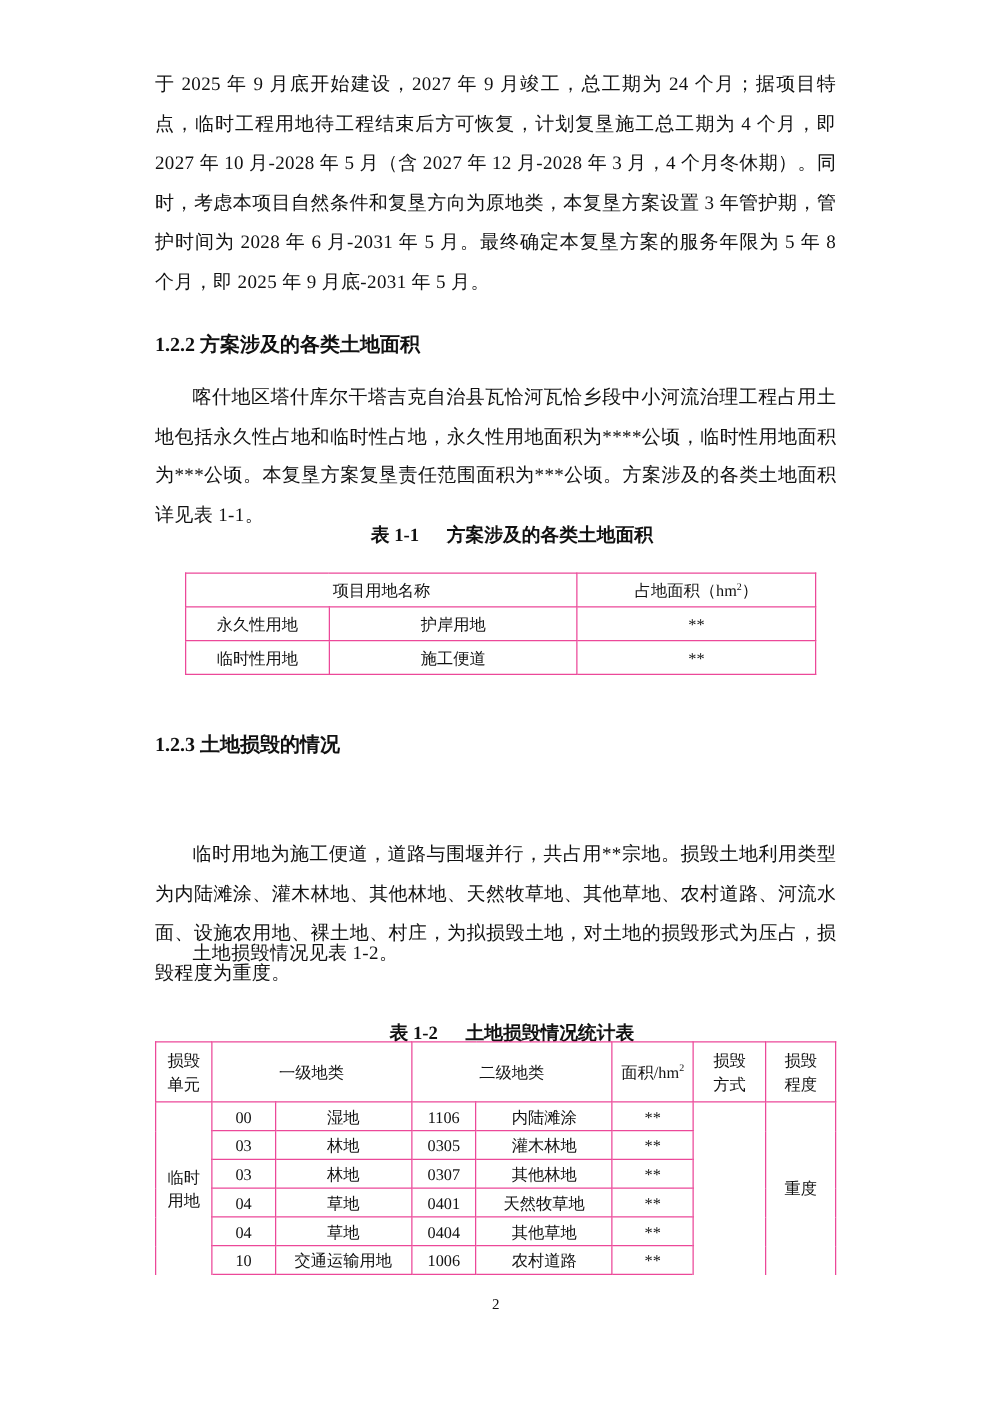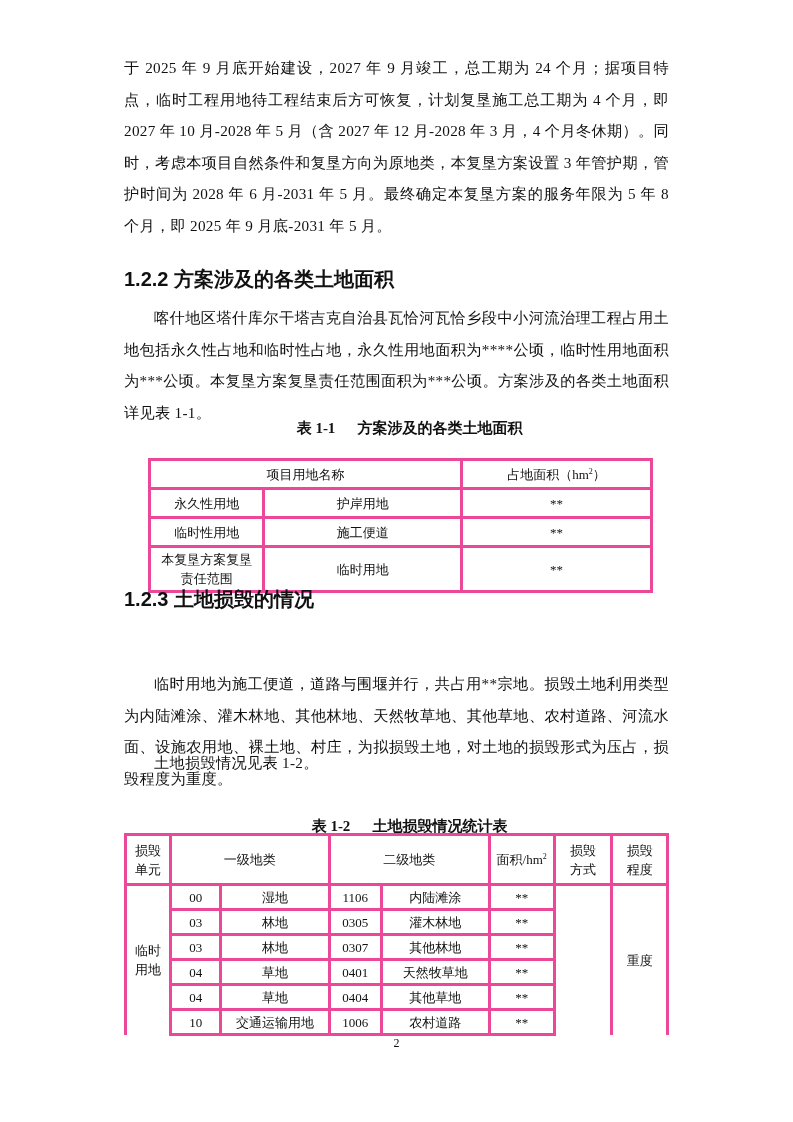--- a/index.html
+++ b/index.html
@@ -2,27 +2,27 @@
 <html><head>
 <meta charset="utf-8">
 <style>
   html, body { margin: 0; padding: 0; background: #ffffff; }
   body { width: 793px; height: 1122px; position: relative; overflow: hidden;
          font-family: "Liberation Serif", "DejaVu Serif", serif; color: #111; }
   .page { position: absolute; left: 0; top: 0; width: 793px; height: 1122px; }
   .para { position: absolute; left: 124px; width: 545px; font-size: 15.2px; line-height: 31.6px;
           text-align: justify; text-align-last: left; margin: 0; letter-spacing: 0.3px; }
   .indent { text-indent: 30px; }
-  .heading { position: absolute; left: 124px; font-size: 20px; font-weight: bold; margin: 0;
-             font-family: Liberation Sans, sans-serif; }
+  .heading { position: absolute; left: 124px; font-size: 16px; font-weight: bold; margin: 0;
+             font-family: Liberation Serif, serif; }
   .caption { position: absolute; left: 0; width: 793px; text-align: center; font-size: 15px;
              font-weight: bold; margin: 13px; word-spacing: 0; }
   .caption .gap { display: inline-block; width: 22px; }
   table { position: absolute; border-collapse: collapse; font-size: 13px; }
-  td { border: 3px solid #ec4899; text-align: center; vertical-align: middle; padding: 0; line-height: 19px; }
+  td { border: 1px solid #ec4899; text-align: center; vertical-align: middle; padding: 0; line-height: 19px; }
   .t1 { left: 148px; top: 458px; width: 505px; }
   .t1 td { height: 26px; }
   .t1 .tall { height: 42px; }
   .t2 { left: 124px; top: 833px; width: 545px; }
   .t2 td { height: 22px; }
   .t2 .head td { height: 47px; }
   sup { font-size: 8px; vertical-align: super; line-height: 0; }
   .pageno { position: absolute; top: 1036px; left: 0; width: 793px; text-align: center; font-size: 12px; }
 </style>
 </head>
@@ -53,28 +53,20 @@
     </tr>
     <tr>
       <td>永久性用地</td>
       <td>护岸用地</td>
       <td>**</td>
     </tr>
     <tr>
       <td>临时性用地</td>
       <td>施工便道</td>
       <td>**</td>
-    </tr>
-    <tr>
-      <td class="tall">
-            <div>本复垦方案复垦</div>
-            <div>责任范围</div>
-          </td>
-      <td class="tall">临时用地</td>
-      <td class="tall">**</td>
     </tr>
   </tbody>
     </table>
 
   <h3 class="heading" style="top:586px;">1.2.3  土地损毁的情况</h3>
 
 
   <p class="para indent" style="top:668px;">临时用地为施工便道，道路与围堰并行，共占用**宗地。损毁土地利用类型为内陆滩涂、灌木林地、其他林地、天然牧草地、其他草地、农村道路、河流水面、设施农用地、裸土地、村庄，为拟损毁土地，对土地的损毁形式为压占，损毁程度为重度。</p>
 
   <p class="para indent" style="top:747px;">土地损毁情况见表 1-2。</p>

